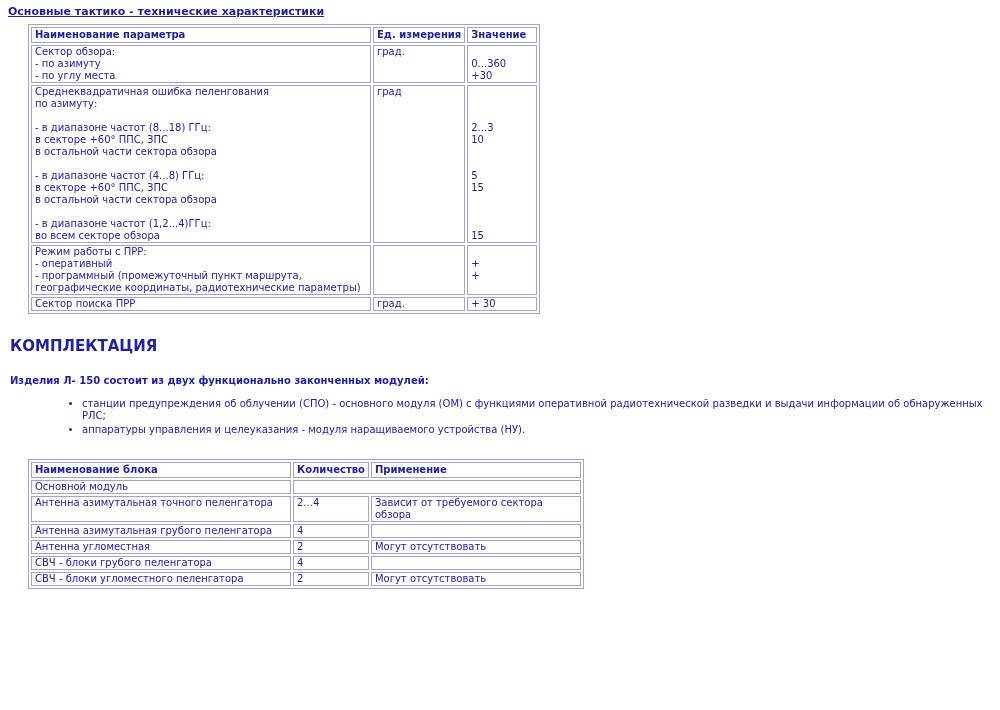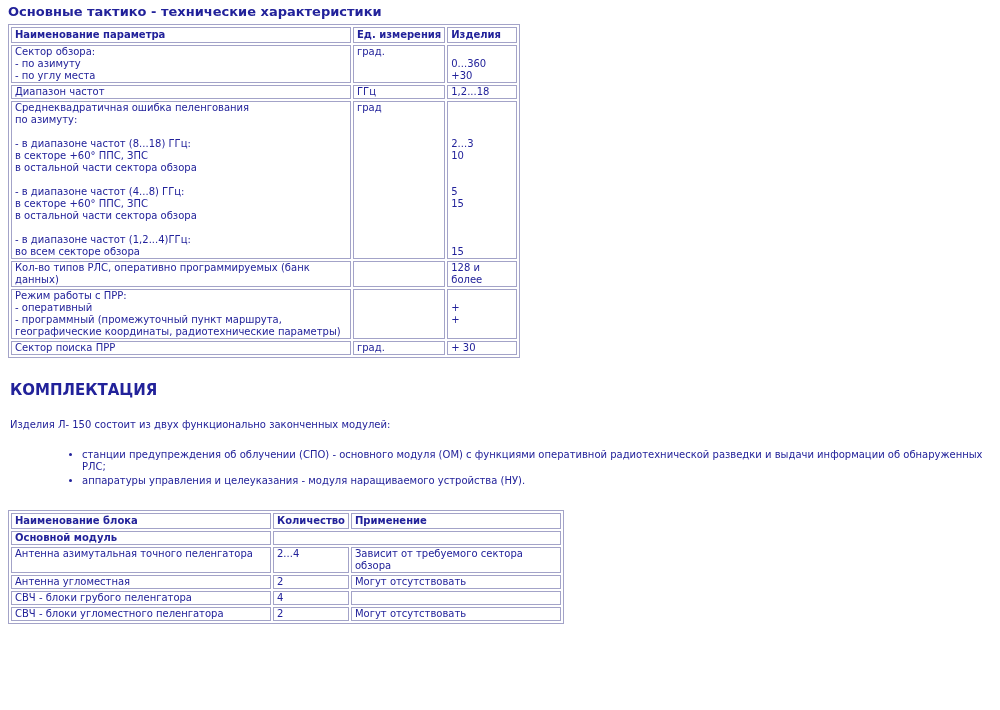--- a/index.html
+++ b/index.html
@@ -6,47 +6,48 @@
   * { box-sizing: border-box; }
   html,body { margin:0; padding:0; background:#ffffff; }
   body {
     width:1000px; height:710px; overflow:hidden;
     font-family:"DejaVu Sans", sans-serif;
     font-size:10px; line-height:12px; color:var(--txt);
   }
   .page { padding:5px 8px 0 8px; }
 
   .doc-title {
-    font-size:13px; line-height:13px; font-weight:bold;
-    margin:0 0 6px 0;
+    font-size:11px; line-height:13px; font-weight:bold;
+    text-decoration:underline; margin:0 0 6px 0;
   }
 
   table.data {
     border-collapse:separate; border-spacing:2px;
     border:1px solid var(--brd);
     empty-cells:show;
+    margin-left:20px;
   }
   table.data th, table.data td {
     border:1px solid var(--brd);
     padding:0 3px;
     vertical-align:top;
     text-align:left;
     white-space:pre-line;
   }
   table.data th {
     font-weight:bold; white-space:nowrap; padding:1px 3px;
   }
   td.unit { vertical-align:middle; white-space:nowrap; }
-  td.bold { font-weight:bold; }
+  td.bold { font-weight:normal; }
 
   .section-heading {
     font-size:15px; line-height:13px; font-weight:bold;
     margin:26px 0 0 2px;
   }
-  .intro { margin:22px 0 18px 2px; }
+  .intro { margin:22px 0 11px 2px;font-weight:bold; }
   ul.modules { margin:10px 0 0 0; padding-left:74px; }
   ul.modules li { margin:0 0 2px 0; }
 
   table.comps { margin-top:23px; }
 </style>
 </head>
 <body>
 
 <div class="page">
 
@@ -55,37 +56,32 @@
   <table class="data specs">
     <colgroup>
       <col style="width:340px">
         <col style="width:88px">
         <col style="width:70px">
     </colgroup>
     <thead>
       <tr>
         <th>Наименование параметра</th>
         <th>Ед. измерения</th>
-        <th>Изделия</th>
+        <th>Значение</th>
       </tr>
     </thead>
     <tbody id="specs-body">
         <tr>
           <td>Сектор обзора:
 - по азимуту
 - по углу места</td>
           <td class="unit">град.</td>
           <td>
 0...360
 +30</td>
-        </tr>
-        <tr>
-          <td>Диапазон частот</td>
-          <td class="unit">ГГц</td>
-          <td>1,2...18</td>
         </tr>
         <tr>
           <td>Среднеквадратичная ошибка пеленгования
 по азимуту:
 
 - в диапазоне частот (8...18) ГГц:
 в секторе +60° ППС, ЗПС
 в остальной части сектора обзора
 
 - в диапазоне частот (4...8) ГГц:
@@ -101,25 +97,20 @@
 2...3
 10
 
 
 5
 15
 
 
 
 15</td>
-        </tr>
-        <tr>
-          <td>Кол-во типов РЛС, оперативно программируемых (банк данных)</td>
-          <td class="unit"></td>
-          <td>128 и более</td>
         </tr>
         <tr>
           <td>Режим работы с ПРР:
 - оперативный
 - программный (промежуточный пункт маршрута, географические координаты, радиотехнические параметры)</td>
           <td class="unit"></td>
           <td>
 +
 +</td>
         </tr>
@@ -157,20 +148,25 @@
         <tr>
           <td class="bold">Основной модуль</td>
           <td colspan="2"></td>
         </tr>
         <tr>
           <td>Антенна азимутальная точного пеленгатора</td>
           <td>2...4</td>
           <td>Зависит от требуемого сектора обзора</td>
         </tr>
         <tr>
+          <td>Антенна азимутальная грубого пеленгатора</td>
+          <td>4</td>
+          <td></td>
+        </tr>
+        <tr>
           <td>Антенна угломестная</td>
           <td>2</td>
           <td>Могут отсутствовать</td>
         </tr>
         <tr>
           <td>СВЧ - блоки грубого пеленгатора</td>
           <td>4</td>
           <td></td>
         </tr>
         <tr>

